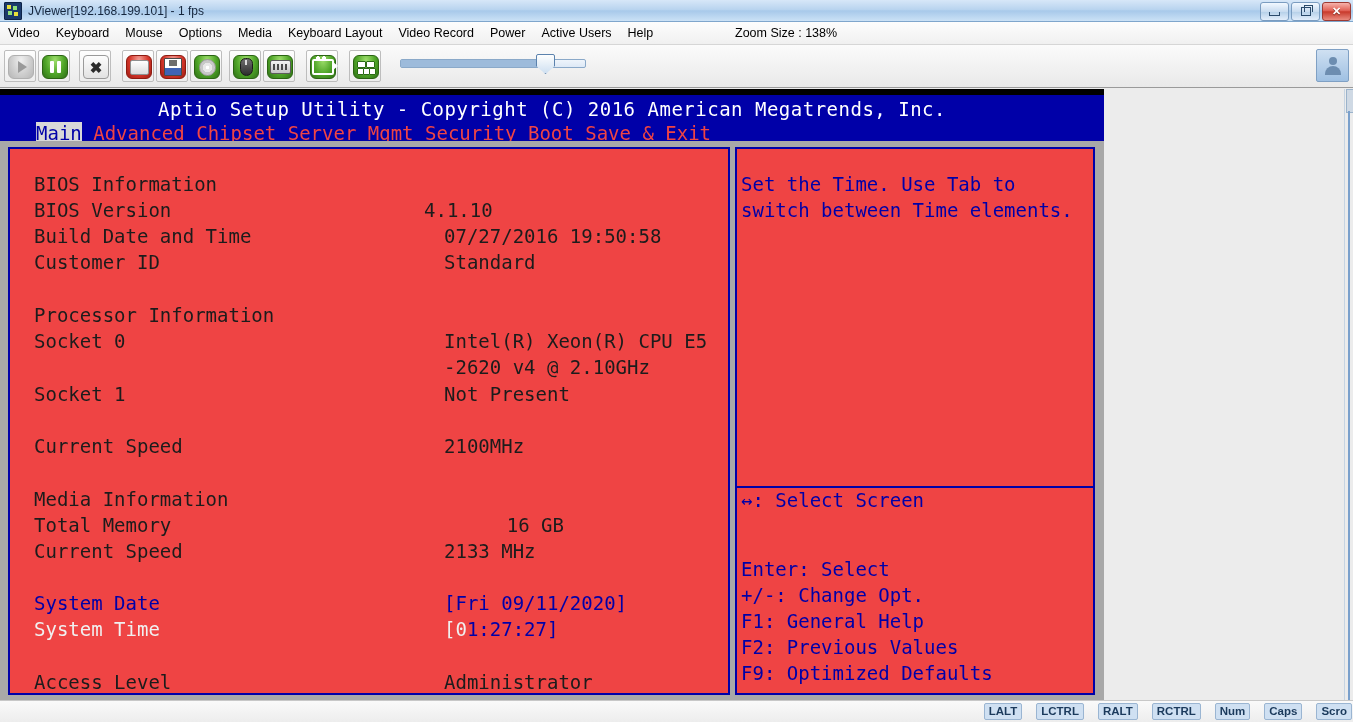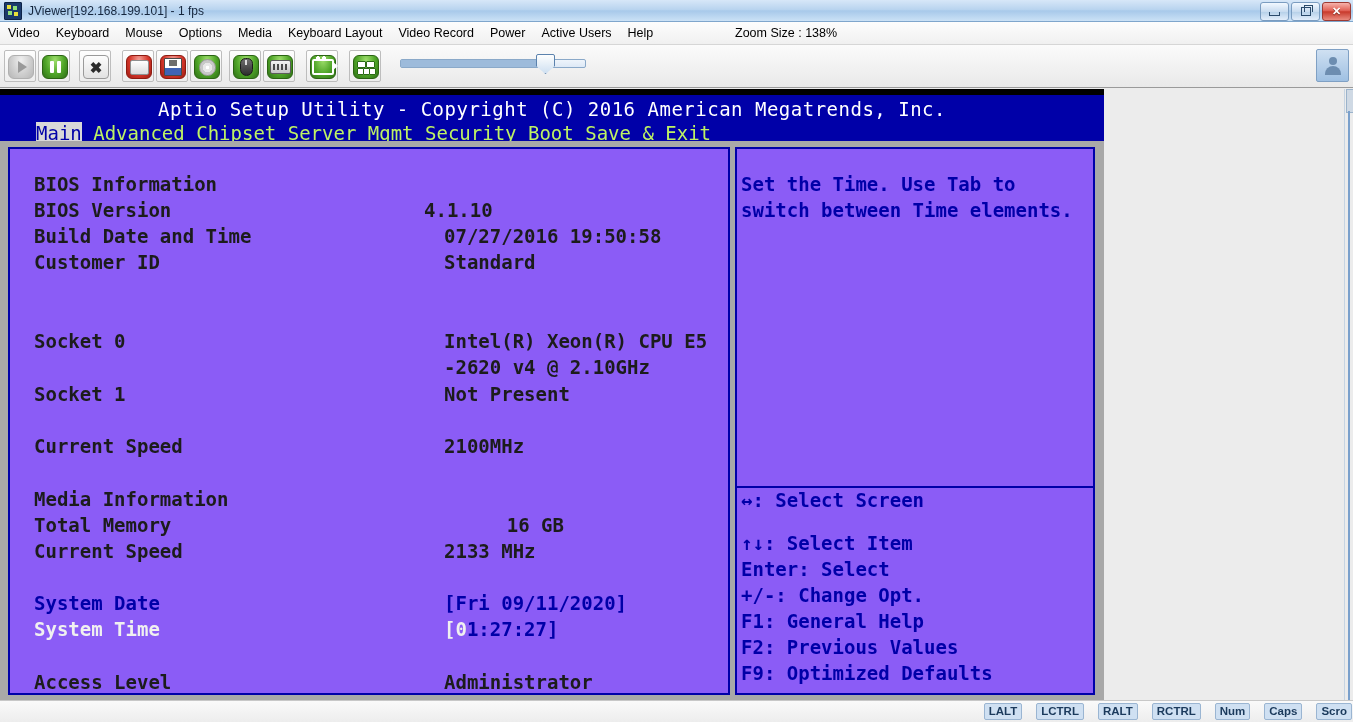--- a/index.html
+++ b/index.html
@@ -147,30 +147,30 @@
 
   .bios-top{position:absolute;left:0;top:0;width:1104px;height:6px;background:#000;}
   .bios-head{
     position:absolute;left:0;top:6px;width:1104px;height:46px;background:#0000a8;
   }
   .bios-title{
     position:absolute;left:0;top:3px;width:1104px;text-align:center;
     color:#fff;font-size:19px;letter-spacing:0.5px;white-space:nowrap;
   }
   .bios-tabs{position:absolute;left:36px;top:27px;display:flex;font-size:19px;white-space:nowrap;}
-  .bios-tab{color:#bef264;padding:0 0;}
+  .bios-tab{color:#ef4444;padding:0 0;}
   .bios-tab.active{background:#d8d8d8;color:#0000a8;}
   .tabsep{color:#0000a8;}
 
   .bios-body{
     position:absolute;left:0;top:52px;width:1104px;height:559px;background:#a8a8a8;
   }
   .panel{
     position:absolute;box-sizing:border-box;
-    border:2px solid #0000a8;background:#8b5cf6;font-weight:bold;
+    border:2px solid #0000a8;background:#ef4444;
   }
   .panel-left{left:8px;top:6px;width:722px;height:548px;}
   .panel-right{left:735px;top:6px;width:360px;height:548px;}
   .divider{position:absolute;left:0;right:0;top:337px;height:2px;background:#0000a8;}
 
   .line{position:absolute;font-size:19px;white-space:pre;color:#1c1c1c;line-height:26px;}
   .lbl{color:#1c1c1c;}
   .lbl.sel{color:#0000a8;}
   .val{color:#1c1c1c;}
   .val.blue{color:#0000a8;}
@@ -377,20 +377,21 @@
 
         <div class="line" style="left:24px;top:48px;">BIOS Version</div>
         <div class="line" style="left:414px;top:48px;text-align:center;">4.1.10</div>
 
         <div class="line" style="left:24px;top:74px;">Build Date and Time</div>
         <div class="line" style="left:434px;top:74px;">07/27/2016 19:50:58</div>
 
         <div class="line" style="left:24px;top:100px;">Customer ID</div>
         <div class="line" style="left:434px;top:100px;">Standard</div>
 
+        <div class="line" style="left:24px;top:153px;">Processor Information</div>
 
         <div class="line" style="left:24px;top:179px;">Socket 0</div>
         <div class="line" style="left:434px;top:179px;">Intel(R) Xeon(R) CPU E5</div>
         <div class="line" style="left:434px;top:205px;">-2620 v4 @ 2.10GHz</div>
 
         <div class="line" style="left:24px;top:232px;">Socket 1</div>
         <div class="line" style="left:434px;top:232px;">Not Present</div>
 
         <div class="line" style="left:24px;top:284px;">Current Speed</div>
         <div class="line" style="left:434px;top:284px;">2100MHz</div>
@@ -413,21 +414,20 @@
         <div class="line" style="left:434px;top:520px;">Administrator</div>
       </div>
 
       <div class="panel panel-right">
         <div class="help" style="position:absolute;left:4px;top:22px;">Set the Time. Use Tab to</div>
         <div class="help" style="position:absolute;left:4px;top:48px;">switch between Time elements.</div>
 
         <div class="divider"></div>
 
         <div class="help" style="position:absolute;left:4px;top:338px;"><span>↔</span><span>: Select Screen</span></div>
-        <div class="help" style="position:absolute;left:4px;top:381px;"><span>↑↓</span><span>: Select Item</span></div>
         <div class="help" style="position:absolute;left:4px;top:407px;">Enter: Select</div>
         <div class="help" style="position:absolute;left:4px;top:433px;">+/-: Change Opt.</div>
         <div class="help" style="position:absolute;left:4px;top:459px;">F1: General Help</div>
         <div class="help" style="position:absolute;left:4px;top:485px;">F2: Previous Values</div>
         <div class="help" style="position:absolute;left:4px;top:511px;">F9: Optimized Defaults</div>
       </div>
 
     </div>
   </div>
 

